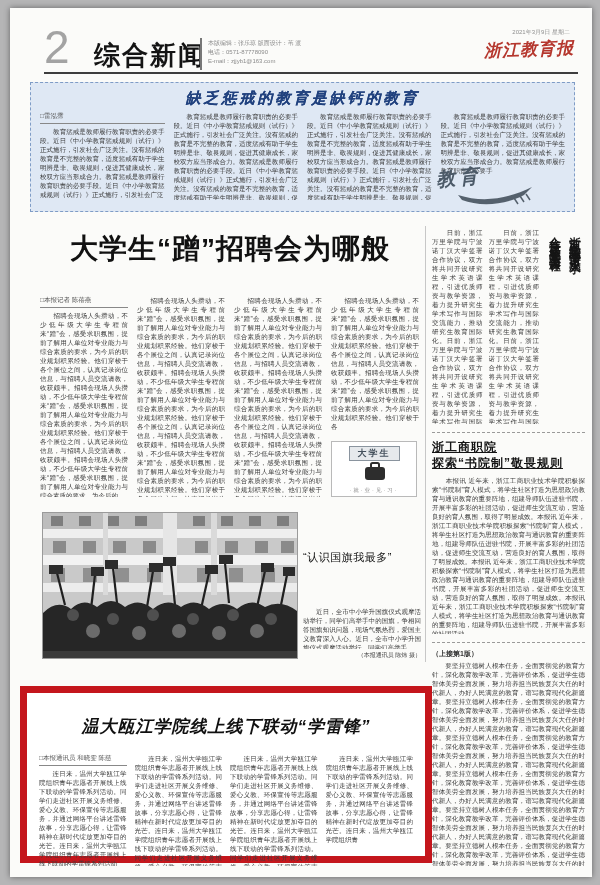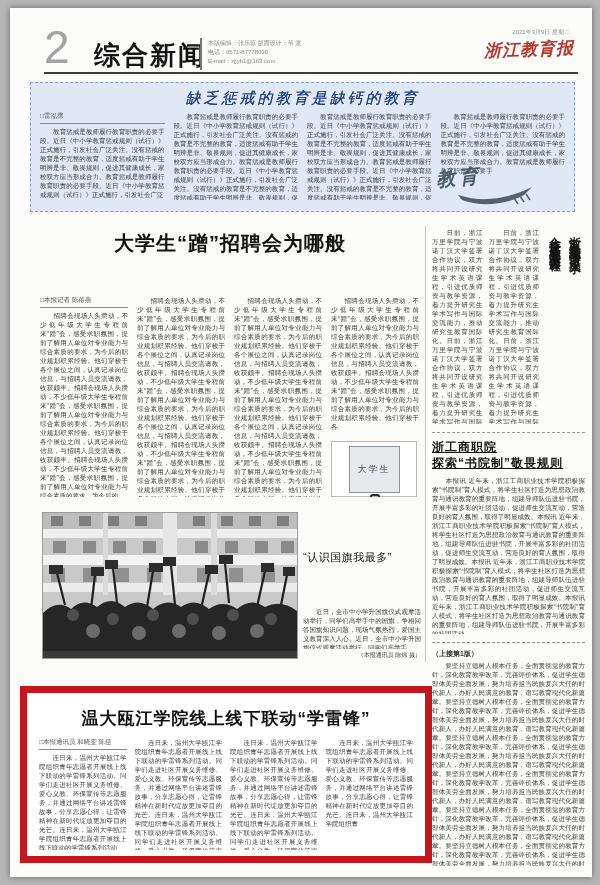--- a/index.html
+++ b/index.html
@@ -9,33 +9,33 @@
   
   .pagenum{position:absolute;left:34px;top:16px;font-size:46px;color:#a3a3a3;font-weight:400;line-height:46px;}
   .section-name{position:absolute;left:84px;top:30px;font-size:26px;font-weight:bold;color:#141414;letter-spacing:2px;}
   .meta-divider{position:absolute;left:190px;top:30px;width:2px;height:32px;background:#777;}
   .meta-lines{position:absolute;left:198px;top:31px;font-size:6px;color:#8b8b8b;line-height:9px;}
   .date-line{position:absolute;right:22px;top:20px;font-size:6px;color:#8f8f8f;}
   .masthead{position:absolute;right:18px;top:30px;font-family:"DejaVu Serif",serif;font-style:italic;font-weight:bold;font-size:17px;color:#b5372e;letter-spacing:1px;transform:rotate(-2deg);}
   .head-rule{position:absolute;left:34px;top:64px;width:534px;height:0;border-top:2.5px solid #3e3e3e;}
   
   .essay-box{position:absolute;left:20px;top:74px;width:545px;height:130px;background:#dfe8f4;border:1px dashed #7f9cc6;box-sizing:border-box;padding:5px 9px;}
-  .essay-title{text-align:center;font-size:15px;font-weight:normal;font-style:italic;color:#20417e;letter-spacing:3px;line-height:20px;text-shadow:0 0 .5px #20417e;}
+  .essay-title{text-align:center;font-size:15px;font-weight:bold;font-style:italic;color:#20417e;letter-spacing:3px;line-height:20px;text-shadow:0 0 .5px #20417e;}
   .essay-cols{display:flex;gap:9px;margin-top:4px;height:88px;overflow:hidden;}
   .essay-col{width:125px;height:100%;overflow:hidden;}
   .byline{font-size:6.5px;color:#555;border-bottom:1px solid #888;padding-bottom:2px;margin-bottom:3px;white-space:nowrap;}
   .tiny{font-size:6.5px;line-height:9px;color:#3b3b3b;text-align:justify;word-break:break-all;}
   .stamp{position:absolute;right:36px;bottom:4px;width:110px;height:42px;}
   .stamp-text{position:absolute;left:8px;top:0;font-size:19px;font-weight:bold;font-style:italic;color:#4c5a68;letter-spacing:4px;transform:rotate(-6deg);}
   
-  .main-title{position:absolute;left:30px;top:222px;width:380px;text-align:center;font-size:20px;font-weight:bold;color:#111;letter-spacing:1px;}
+  .main-title{position:absolute;left:30px;top:222px;width:380px;text-align:center;font-size:28px;font-weight:bold;color:#111;letter-spacing:1px;}
   .main-cols{position:absolute;left:30px;top:288px;width:380px;height:201px;display:flex;gap:9px;overflow:hidden;}
   .main-col{width:88px;height:100%;overflow:hidden;position:relative;}
   .job-graphic{position:absolute;left:0;bottom:0;width:86px;height:56px;background:#fff;border:1px solid #b9b9b9;box-sizing:border-box;text-align:center;}
-  .ribbon{display:inline-block;margin-top:4px;font-size:9px;font-weight:normal;color:#44505c;background:#e6e9ec;border:1px solid #8a949e;padding:16px 8px;letter-spacing:2px;}
+  .ribbon{display:inline-block;margin-top:4px;font-size:9px;font-weight:bold;color:#44505c;background:#e6e9ec;border:1px solid #8a949e;padding:0 8px;letter-spacing:2px;}
   .wavy{font-size:5.5px;color:#8a8a8a;letter-spacing:2px;margin-top:2px;}
   
   .v-divider{position:absolute;left:415px;top:218px;width:1px;height:436px;background:#c7c7c7;}
   .sidebar{position:absolute;left:422px;top:220px;width:153px;}
   .s1{display:flex;gap:6px;height:196px;overflow:hidden;}
   .s1col{width:52px;height:100%;overflow:hidden;}
   .vtitle{writing-mode:vertical-rl;font-size:11.5px;font-weight:bold;color:#151515;letter-spacing:2px;line-height:20px;height:196px;}
   .sb-sep{border-top:1px dashed #9a9a9a;margin:8px 0 6px 0;}
   .s2-headline{font-size:12px;font-weight:bold;color:#151515;line-height:16px;letter-spacing:1px;text-decoration:underline;}
   .s2-body{margin-top:5px;height:158px;overflow:hidden;}
@@ -218,21 +218,21 @@
       </svg>
     </figure>
 
     <div class="caption">
       <div class="caption-title">“认识国旗我最多”</div>
       <div class="caption-text tiny">　　近日，全市中小学升国旗仪式观摩活动举行，同学们高举手中的国旗，争相回答国旗知识问题，现场气氛热烈，爱国主义教育深入人心。近日，全市中小学升国旗仪式观摩活动举行，同学们高举手</div>
       <div class="caption-credit">（本报通讯员 陈炜 摄）</div>
     </div>
 
     <section class="red-box">
-      <h2 class="red-title" style="margin:8px;">温大瓯江学院线上线下联动“学雷锋”</h2>
+      <h2 class="red-title" style="margin:16px;font-style:italic;">温大瓯江学院线上线下联动“学雷锋”</h2>
       <div class="red-cols">
         <div class="red-col">
           <div class="byline">□本报通讯员 和晓雯 陈慈</div>
           <div class="tiny">　　连日来，温州大学瓯江学院组织青年志愿者开展线上线下联动的学雷锋系列活动。同学们走进社区开展义务维修、爱心义教、环保宣传等志愿服务，并通过网络平台讲述雷锋故事，分享志愿心得，让雷锋精神在新时代绽放更加夺目的光芒。连日来，温州大学瓯江学院组织青年志愿者开展线上线下联动的学雷锋系列活动</div>
         </div>
         <div class="red-col tiny">　　连日来，温州大学瓯江学院组织青年志愿者开展线上线下联动的学雷锋系列活动。同学们走进社区开展义务维修、爱心义教、环保宣传等志愿服务，并通过网络平台讲述雷锋故事，分享志愿心得，让雷锋精神在新时代绽放更加夺目的光芒。连日来，温州大学瓯江学院组织青年志愿者开展线上线下联动的学雷锋系列活动。同学们走进社区开展义务维修、爱心义教、环保宣传等志愿服务，</div>
         <div class="red-col tiny">　　连日来，温州大学瓯江学院组织青年志愿者开展线上线下联动的学雷锋系列活动。同学们走进社区开展义务维修、爱心义教、环保宣传等志愿服务，并通过网络平台讲述雷锋故事，分享志愿心得，让雷锋精神在新时代绽放更加夺目的光芒。连日来，温州大学瓯江学院组织青年志愿者开展线上线下联动的学雷锋系列活动。同学们走进社区开展义务维修、爱心义教、环保宣传等志愿服务，</div>
         <div class="red-col tiny">　　连日来，温州大学瓯江学院组织青年志愿者开展线上线下联动的学雷锋系列活动。同学们走进社区开展义务维修、爱心义教、环保宣传等志愿服务，并通过网络平台讲述雷锋故事，分享志愿心得，让雷锋精神在新时代绽放更加夺目的光芒。连日来，温州大学瓯江学院组织青</div>
       </div>
     </section>

